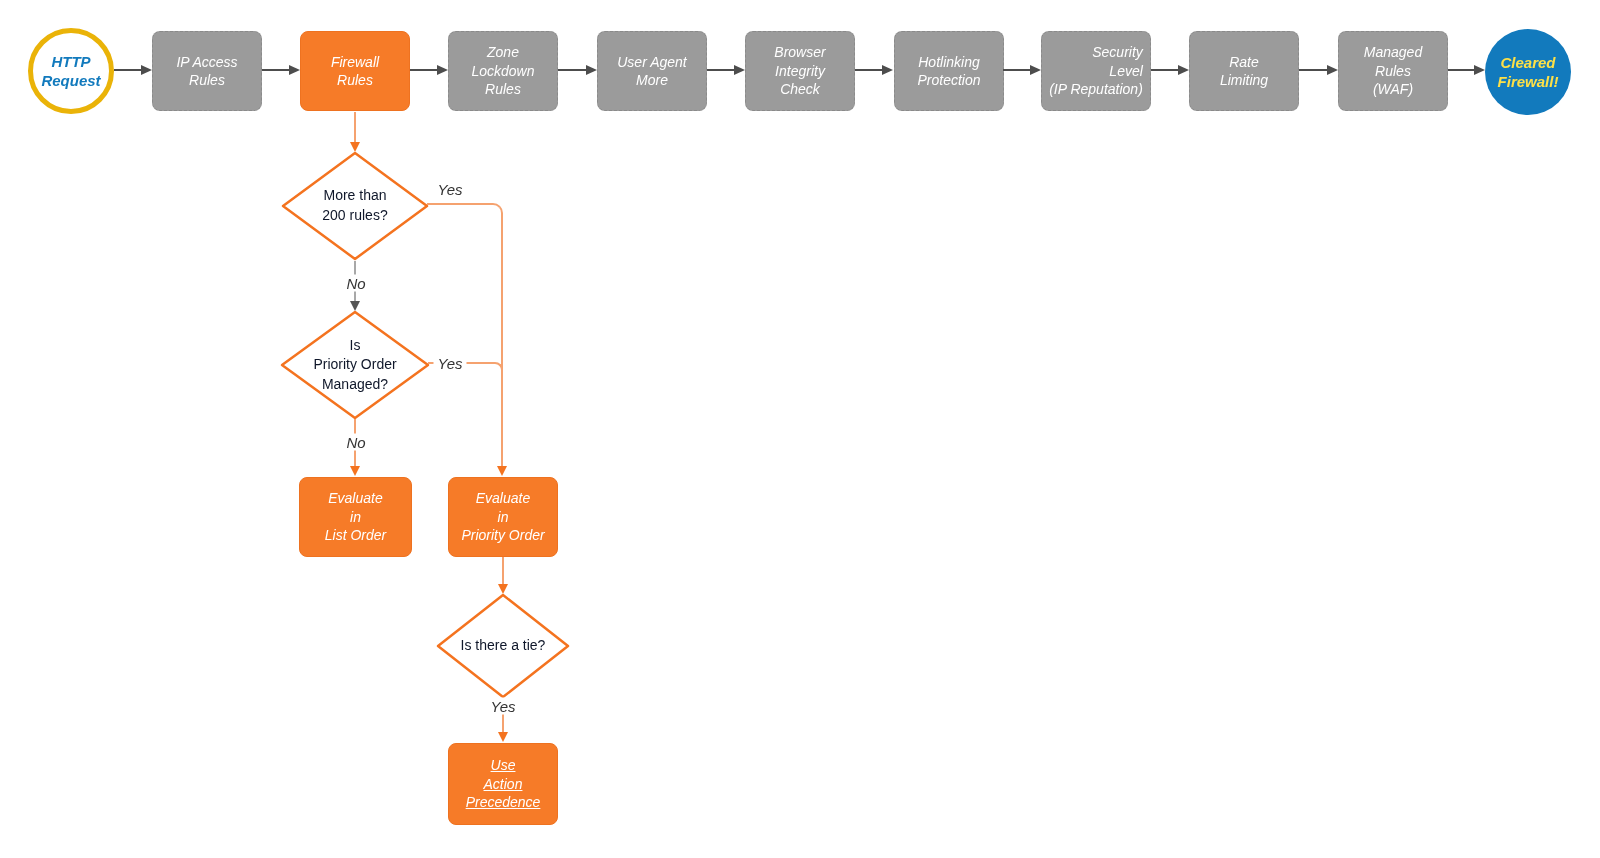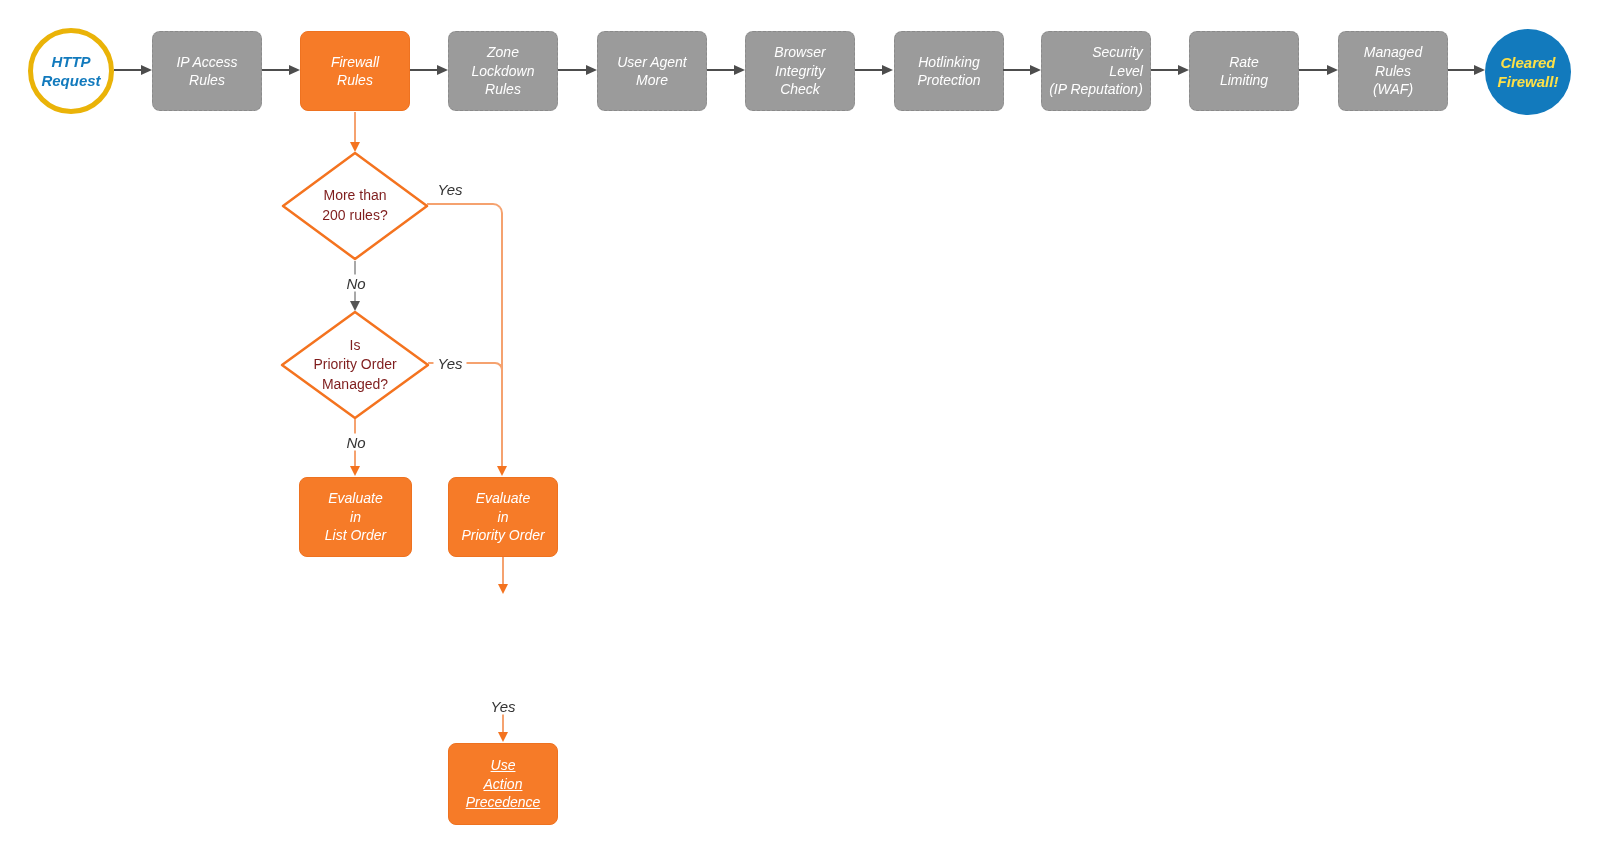--- a/index.html
+++ b/index.html
@@ -22,21 +22,21 @@
   .circle { border-radius:50%; font-weight:bold; font-style:italic;
             font-size:15px; line-height:1.3; }
   .circle.start { width:86px; height:86px; background:#ffffff;
                   border:5px solid #eab308; color:#127ABD; }
   .circle.end   { width:86px; height:86px; background:#127ABD; color:#fde047; }
 
   .diamond { position:absolute; }
   .diamond svg { position:absolute; left:0; top:0; }
   .dlabel { position:absolute; left:0; top:0; right:0; bottom:0; display:flex;
             align-items:center; justify-content:center; text-align:center;
-            white-space:pre-line; font-size:14px; color:#7f1d1d; line-height:1.4; }
+            white-space:pre-line; font-size:14px; color:#0f172a; line-height:1.4; }
 
   .hline { position:absolute; height:2px; }
   .vline { position:absolute; width:2px; }
   .lc-dark   { background:#4D4D4D; }
   .lc-salmon { background:#F5A26F; }
   .lc-gray   { background:#A8A8A8; }
 
   .arr-r { position:absolute; width:0; height:0;
            border-top:5px solid transparent; border-bottom:5px solid transparent;
            border-left:11px solid #4D4D4D; }
@@ -167,20 +167,26 @@
 
   <div class="diamond" style="left:280px; top:310px; width:150px; height:110px;">
     <svg width="150" height="110">
       <polygon points="75,2 148,55 75,108 2,55" fill="#ffffff" stroke="#F4731F" stroke-width="2.5" stroke-linejoin="round"></polygon>
     </svg>
     <div class="dlabel">Is
 Priority Order
 Managed?</div>
   </div>
 
+  <div class="diamond" style="left:436px; top:593px; width:134px; height:106px;">
+    <svg width="134" height="106">
+      <polygon points="67,2 132,53 67,104 2,53" fill="#ffffff" stroke="#F4731F" stroke-width="2.5" stroke-linejoin="round"></polygon>
+    </svg>
+    <div class="dlabel">Is there a tie?</div>
+  </div>
 
   <div class="node obox" style="left:299px; top:477px; width:113px;">
     <span>Evaluate
 in
 List Order</span>
   </div>
 
   <div class="node obox" style="left:448px; top:477px;">
     <span>Evaluate
 in

